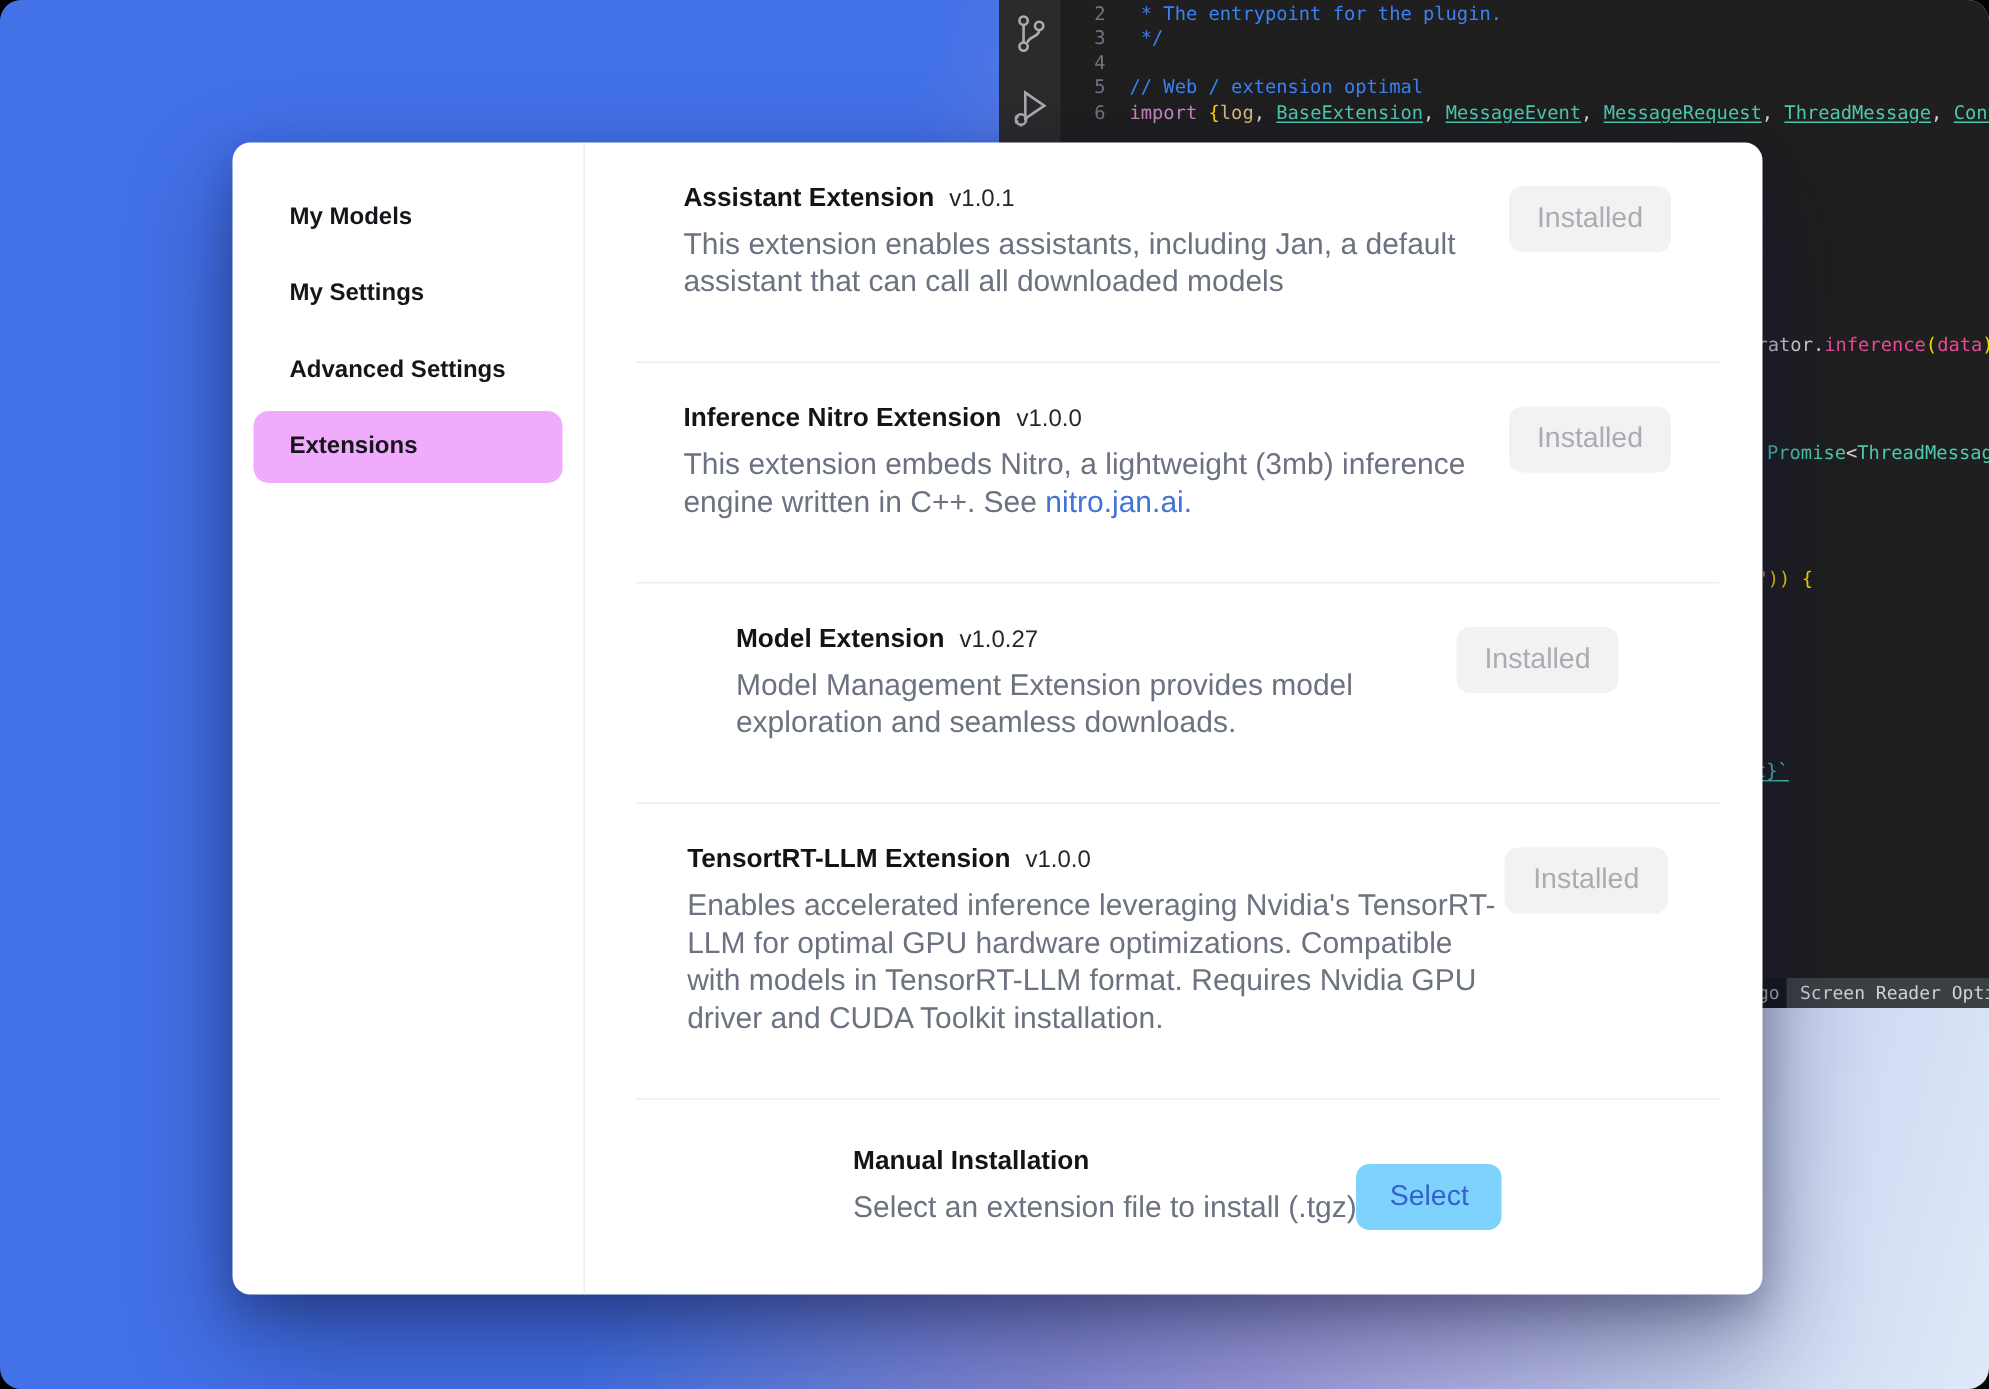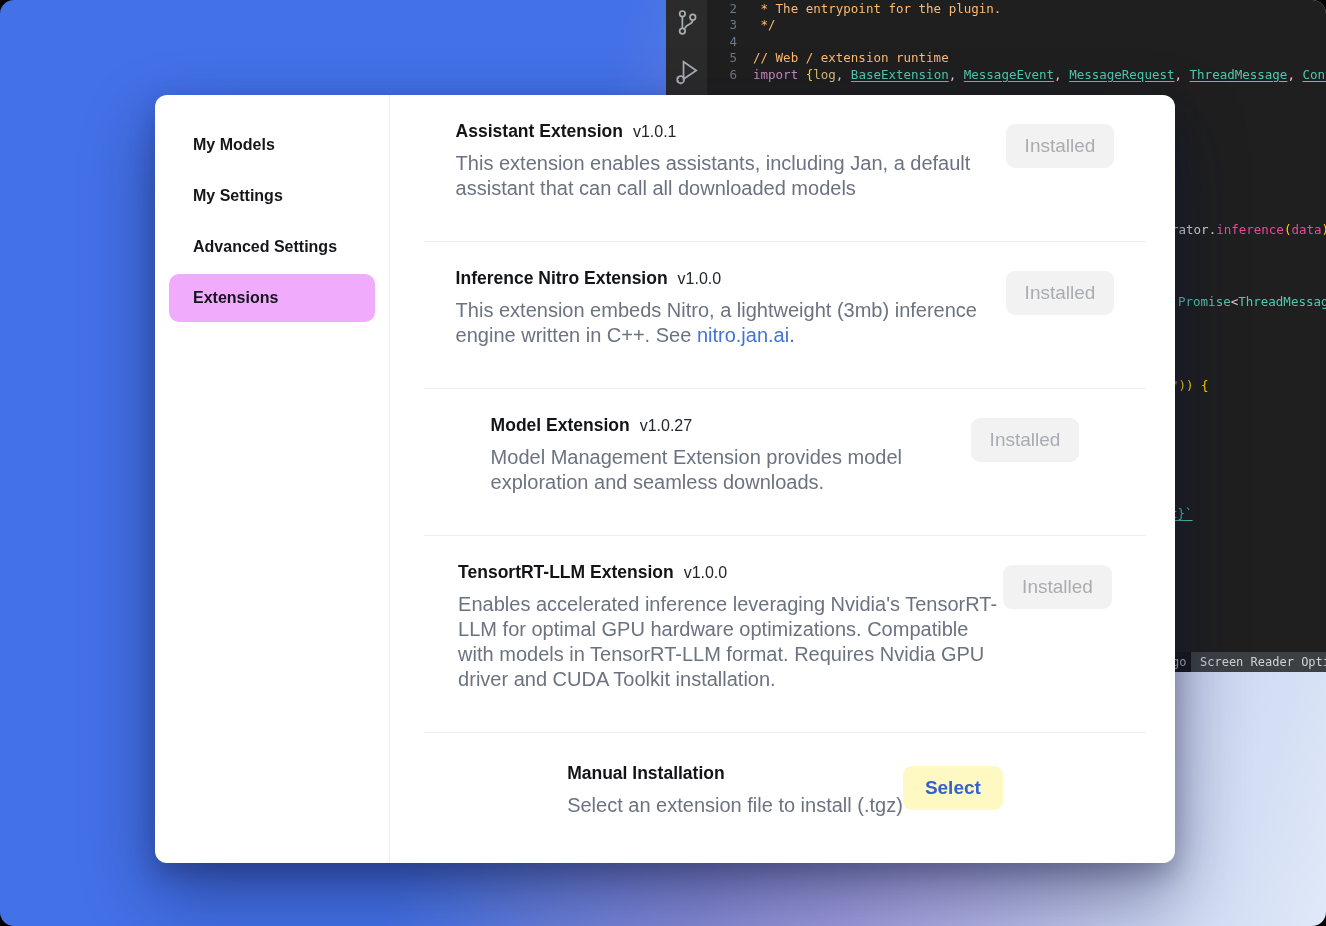--- a/index.html
+++ b/index.html
@@ -15,21 +15,21 @@
   .editor{position:absolute;left:666px;top:0;width:660px;height:672px;
     background:#1f1f1f;overflow:hidden;
     font-family:"DejaVu Sans Mono","Liberation Mono",monospace;font-size:12.5px;}
   .activity-bar{position:absolute;left:0;top:0;width:41px;height:672px;background:#2b2b2b;
     display:flex;flex-direction:column;align-items:center;padding-top:8px;box-sizing:border-box;gap:18px;}
   .activity-bar svg{display:block;}
   .code-lines{position:absolute;left:41px;top:1px;right:0;}
   .code-line{display:flex;height:16.4px;line-height:16.4px;white-space:pre;}
   .gutter{width:46px;flex:0 0 46px;text-align:right;padding-right:16px;color:#6e7681;box-sizing:border-box;}
   .line-text{white-space:pre;}
-  .tk-comment{color:#fdba74;}
+  .tk-comment{color:#3b82f6;}
   .tk-kw{color:#c586c0;}
   .tk-brace{color:#ffd700;}
   .tk-var{color:#d7ba7d;}
   .tk-type{color:#4ec9b0;text-decoration:underline;text-underline-offset:2px;}
   .tk-teal{color:#4ec9b0;}
   .tk-fg{color:#d4d4d4;}
   .tk-bright{color:#ec4899;}
   .tk-str{color:#ce9178;}
   .code-fragment{position:absolute;white-space:pre;line-height:16.4px;}
   .status-bar{position:absolute;left:0;bottom:0;width:660px;height:20px;background:#181818;
@@ -51,21 +51,21 @@
     border-bottom:1px solid #ededed;padding:26px 0 40px;}
   .ext-row.last{border-bottom:none;padding:30px 0 0;}
   .ext-title-line{display:flex;align-items:baseline;gap:10px;}
   .ext-name{font-size:17.5px;font-weight:700;color:#121418;}
   .ext-version{font-size:16px;font-weight:400;color:#23262b;}
   .ext-desc{margin:9px 0 0;font-size:20px;line-height:25px;color:#6b7280;}
   .w1{max-width:550px;} .w2{max-width:550px;} .w3{max-width:480px;} .w4{max-width:545px;}
   .ext-desc a{color:#4273d6;text-decoration:none;cursor:pointer;}
   .btn{border:none;border-radius:9px;font-size:19px;font-family:inherit;}
   .btn-installed{background:#f2f2f2;color:#a9acb2;font-weight:500;padding:11px 19px;margin-top:3px;}
-  .btn-select{background:#fef9c3;color:#3560cf;font-weight:700;padding:11px 22px;margin-top:3px;cursor:pointer;}
+  .btn-select{background:#7dd3fc;color:#3560cf;font-weight:400;padding:11px 22px;margin-top:13px;cursor:pointer;}
 </style>
 </head>
 <body>
 
 <div class="window">
   <div class="wallpaper"></div>
 
   <div class="editor">
     <div class="activity-bar">
       <span>
@@ -82,21 +82,21 @@
           <path d="M9 5 L20 12.5 L9 20 Z"></path>
           <circle cx="6.5" cy="20.5" r="3"></circle>
           <path d="M3.2 18.5 L5 19.5 M3.2 22.5 L5 21.5 M6.5 24.5 V23"></path>
         </svg>
       </span>
     </div>
     <div class="code-lines" id="code-lines">
         <div class="code-line"><span class="gutter">2</span><span class="line-text"><span class="tk-comment"> * The entrypoint for the plugin.</span></span></div>
         <div class="code-line"><span class="gutter">3</span><span class="line-text"><span class="tk-comment"> */</span></span></div>
         <div class="code-line"><span class="gutter">4</span><span class="line-text"></span></div>
-        <div class="code-line"><span class="gutter">5</span><span class="line-text"><span class="tk-comment">// Web / extension runtime</span></span></div>
+        <div class="code-line"><span class="gutter">5</span><span class="line-text"><span class="tk-comment">// Web / extension optimal</span></span></div>
         <div class="code-line"><span class="gutter">6</span><span class="line-text"><span class="tk-kw">import </span><span class="tk-brace">{</span><span class="tk-var">log</span><span class="tk-fg">, </span><span class="tk-type">BaseExtension</span><span class="tk-fg">, </span><span class="tk-type">MessageEvent</span><span class="tk-fg">, </span><span class="tk-type">MessageRequest</span><span class="tk-fg">, </span><span class="tk-type">ThreadMessage</span><span class="tk-fg">, </span><span class="tk-type">ContentType</span></span></div>
       </div>
     <div id="code-fragments">
         <div class="code-fragment" style="left: 505px; top: 222px;"><span class="tk-fg">rator.</span><span class="tk-bright">inference</span><span class="tk-brace">(</span><span class="tk-bright">data</span><span class="tk-brace">))</span></div>
         <div class="code-fragment" style="left: 512px; top: 294px;"><span class="tk-teal">Promise</span><span class="tk-fg">&lt;</span><span class="tk-teal">ThreadMessage</span></div>
         <div class="code-fragment" style="left: 505px; top: 378px;"><span class="tk-str">"</span><span class="tk-brace">)) {</span></div>
         <div class="code-fragment" style="left: 504px; top: 506px;"><span class="tk-type">t}`</span></div>
       </div>
     <div class="status-bar">
       <span class="status-left">go</span>

